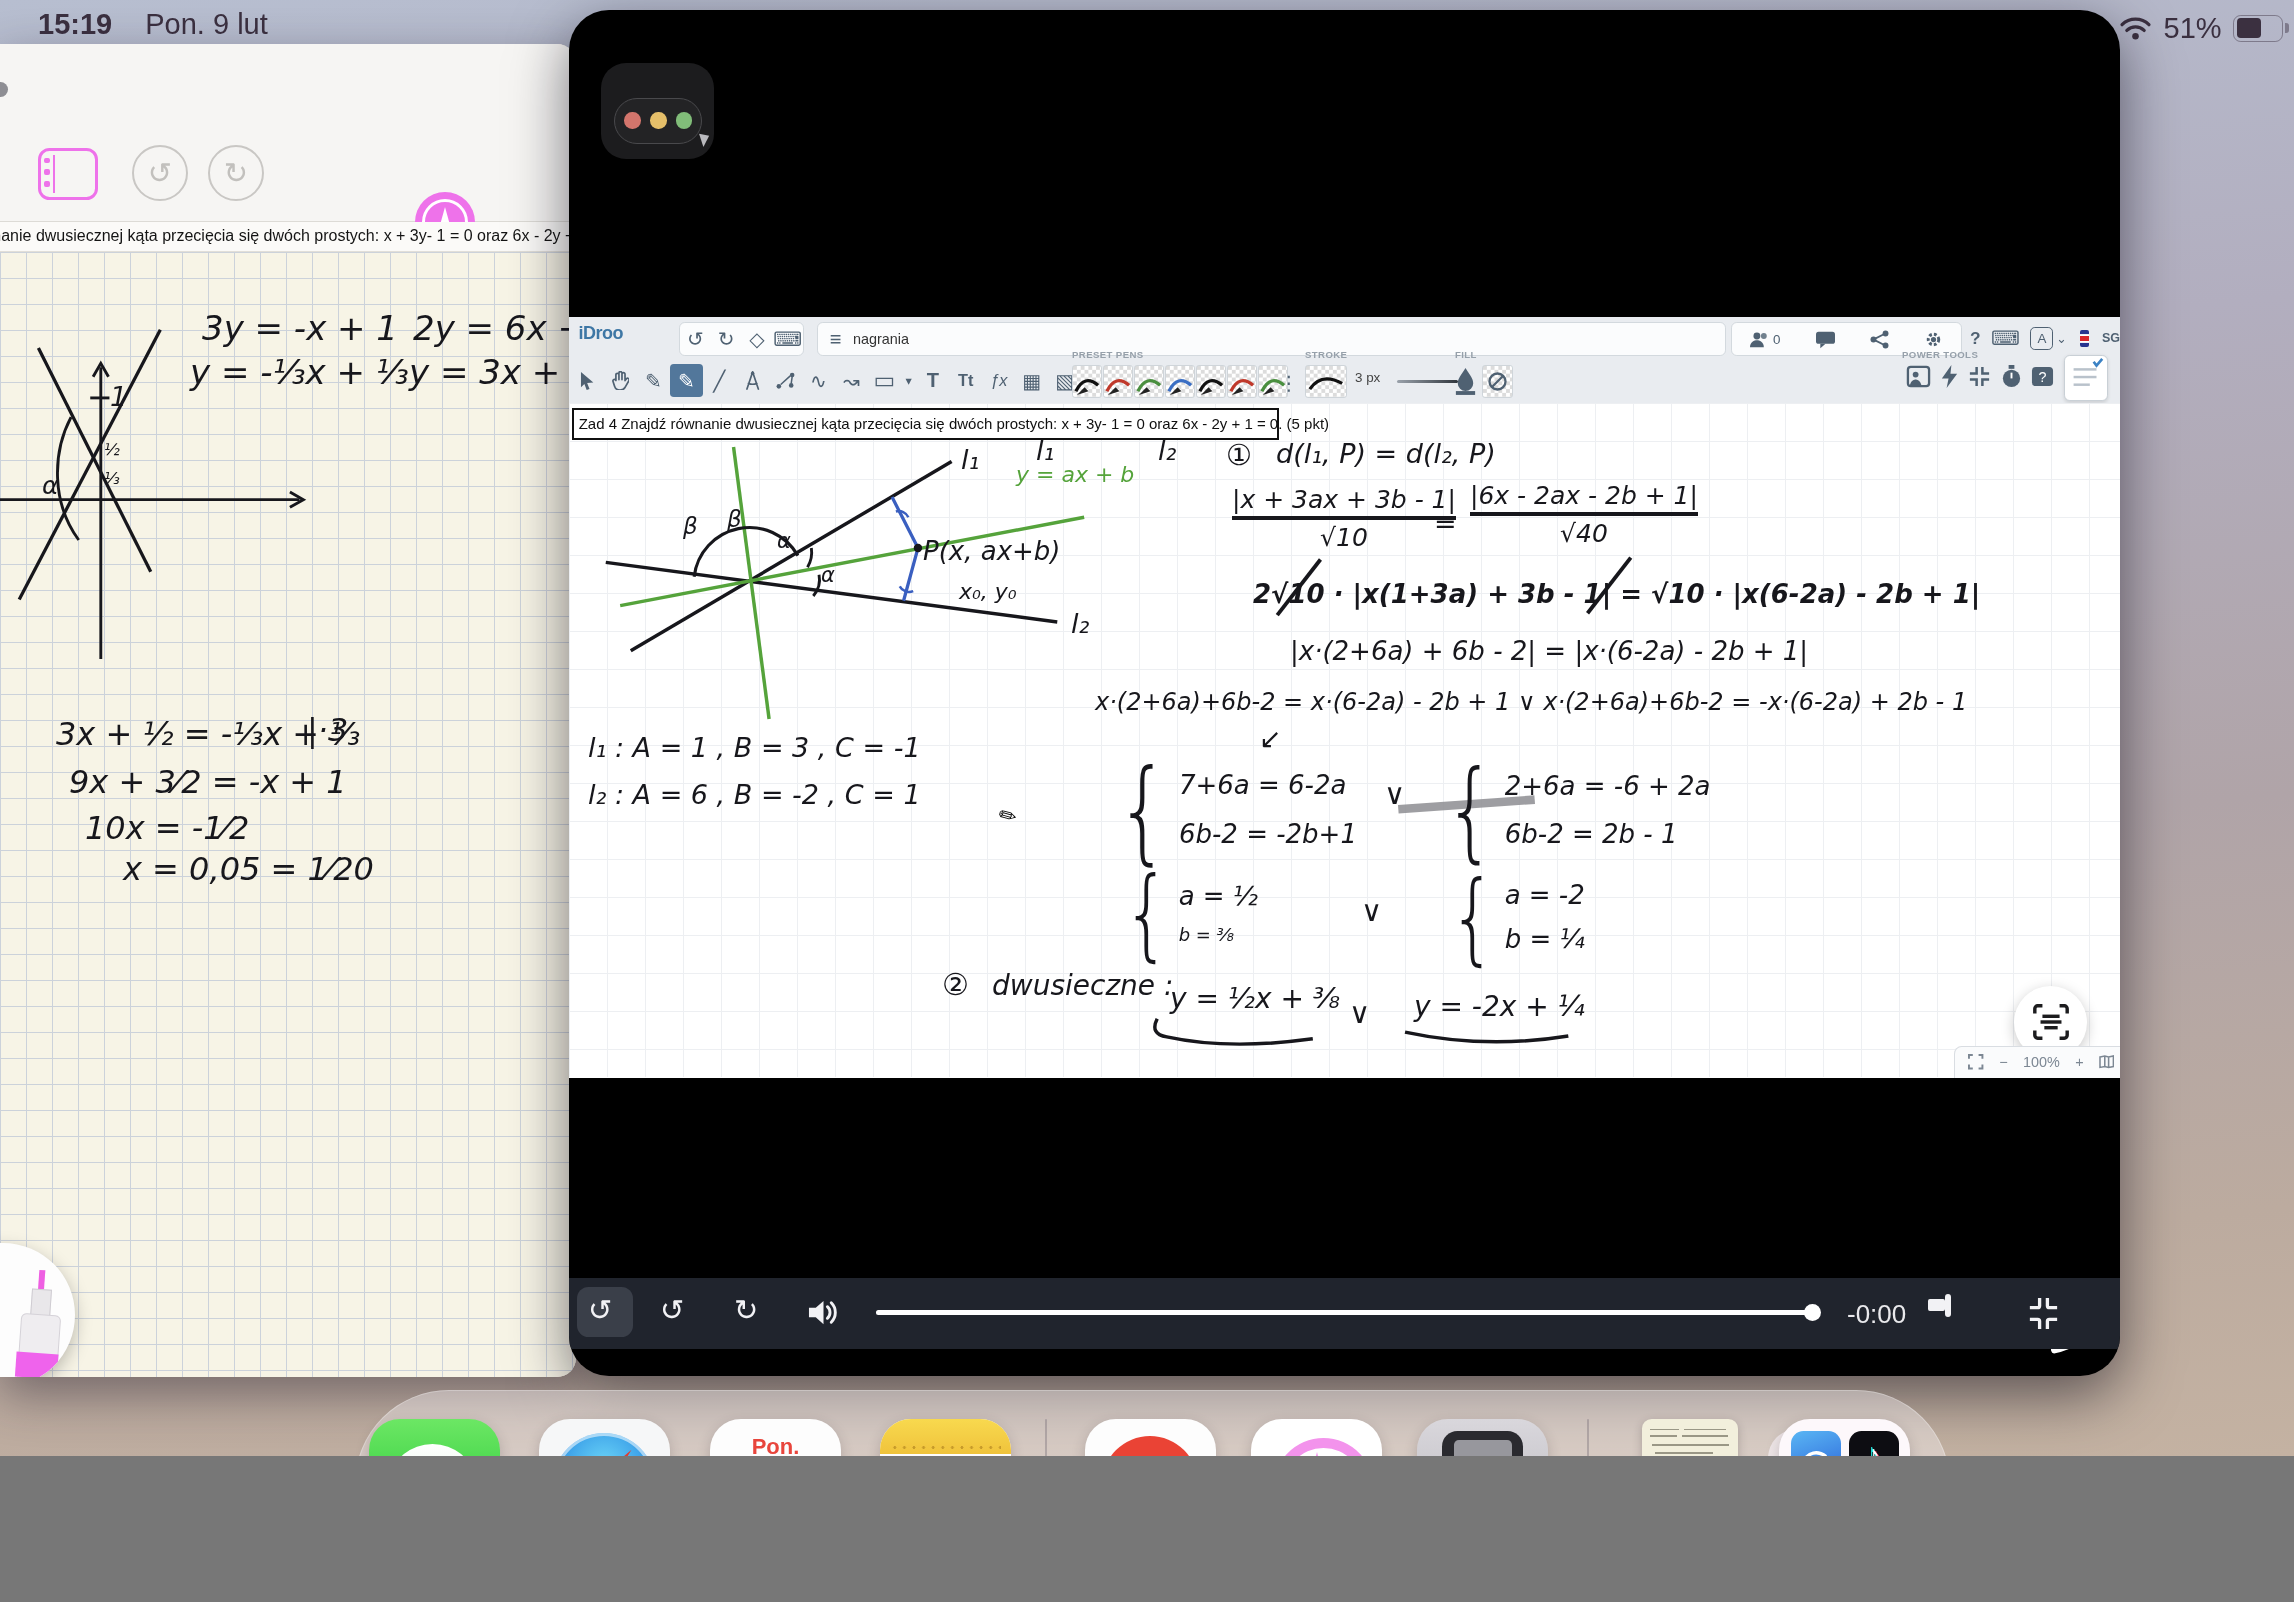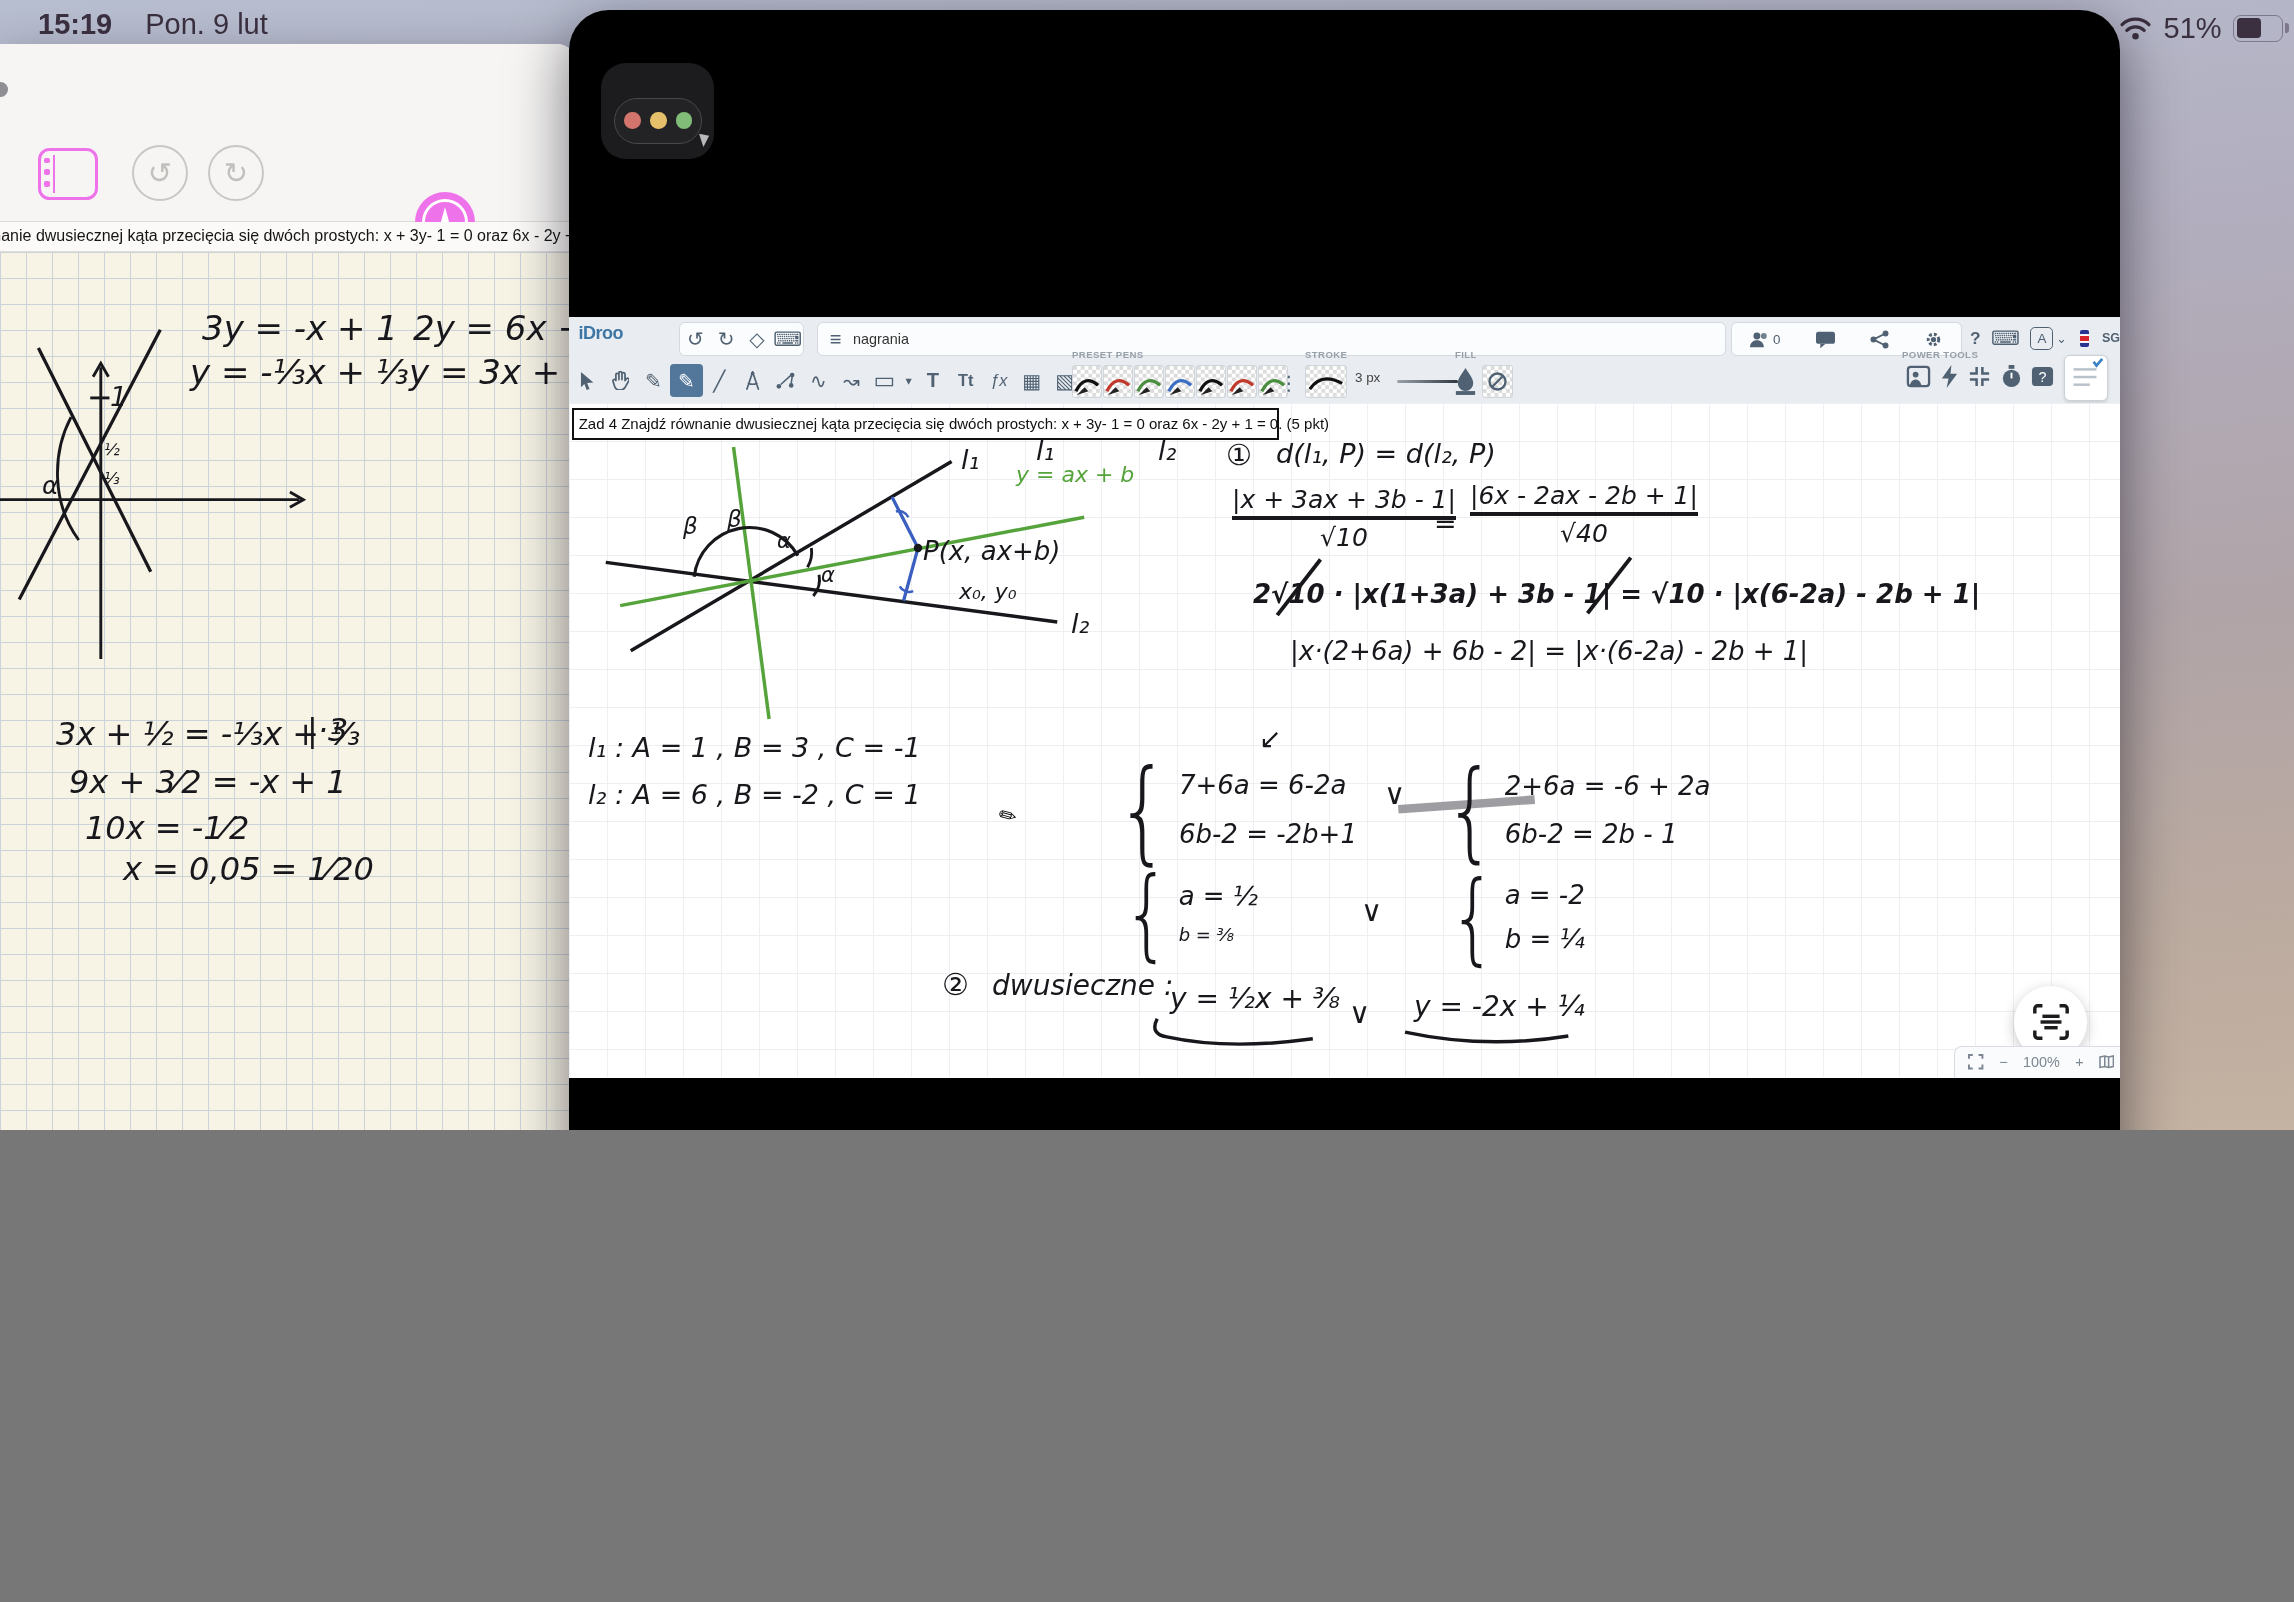--- a/index.html
+++ b/index.html
@@ -1,16 +1,16 @@
 <!DOCTYPE html>
 <html><head>
 <meta charset="utf-8">
 <style>
   html,body{margin:0;padding:0;background:#777;}
-  .screen{position:relative;width:2294px;height:1130px;overflow:hidden;
+  .screen{position:relative;width:2294px;height:1456px;overflow:hidden;
     font-family:"Liberation Sans",sans-serif;
     background:linear-gradient(175deg,#b7bed0 0%,#b2aebf 30%,#b0a4a8 60%,#bcab9f 85%,#c4b2a2 100%);}
   .a{position:absolute;}
   .hw{font-family:"DejaVu Sans",sans-serif;font-style:italic;white-space:nowrap;color:#17171c;}
   
   .status{color:#3b3040;font-size:29px;}
   .status b{font-weight:700;}
   .batt{width:48px;height:25px;border:1.9px solid rgba(59,48,64,.45);border-radius:7.7px;position:relative;}
   .batt .fill{position:absolute;left:2.9px;top:2.9px;bottom:2.9px;width:50%;background:#3b3040;border-radius:3.8px;}
   .batt .nub{position:absolute;right:-6.7px;top:7.7px;width:3.8px;height:9.6px;background:rgba(59,48,64,.45);border-radius:0 2.9px 2.9px 0;}
@@ -454,20 +454,21 @@
     </span>
     <span class="a hw" style="left:865px;top:498px;font-size:27px;">=</span>
     <span class="a hw frac" style="left:901px;top:471px;">
       <span>|6x - 2ax - 2b + 1|</span>
       <span class="bar"></span>
       <span>√40</span>
     </span>
 
     <span class="a hw" style="left:684px;top:569px;font-size:26px;font-weight:bold;">2√10 · |x(1+3a) + 3b - 1|  =  √10 · |x(6-2a) - 2b + 1|</span>
     <span class="a hw" style="left:721px;top:626px;font-size:26px;">|x·(2+6a) + 6b - 2|  =  |x·(6-2a) - 2b + 1|</span>
+    <span class="a hw" style="left:526px;top:678px;font-size:24px;">x·(2+6a)+6b-2 = x·(6-2a) - 2b + 1    ∨    x·(2+6a)+6b-2 = -x·(6-2a) + 2b - 1</span>
 
     <span class="a hw" style="left:19px;top:722px;font-size:27px;">l₁ :  A = 1 ,  B = 3 ,  C = -1</span>
     <span class="a hw" style="left:19px;top:769px;font-size:27px;">l₂ :  A = 6 ,  B = -2 ,  C = 1</span>
 
     <span class="a" style="left:430px;top:794px;font-size:21px;transform:rotate(-30deg);">✎</span>
     <span class="a hw" style="left:690px;top:713px;font-size:27px;">↙</span>
 
     <div class="a sys" style="left:538px;top:734px;">
       <span class="brace" style="font-size:113px;">{</span>
       <div class="col" style="gap:19px;">

